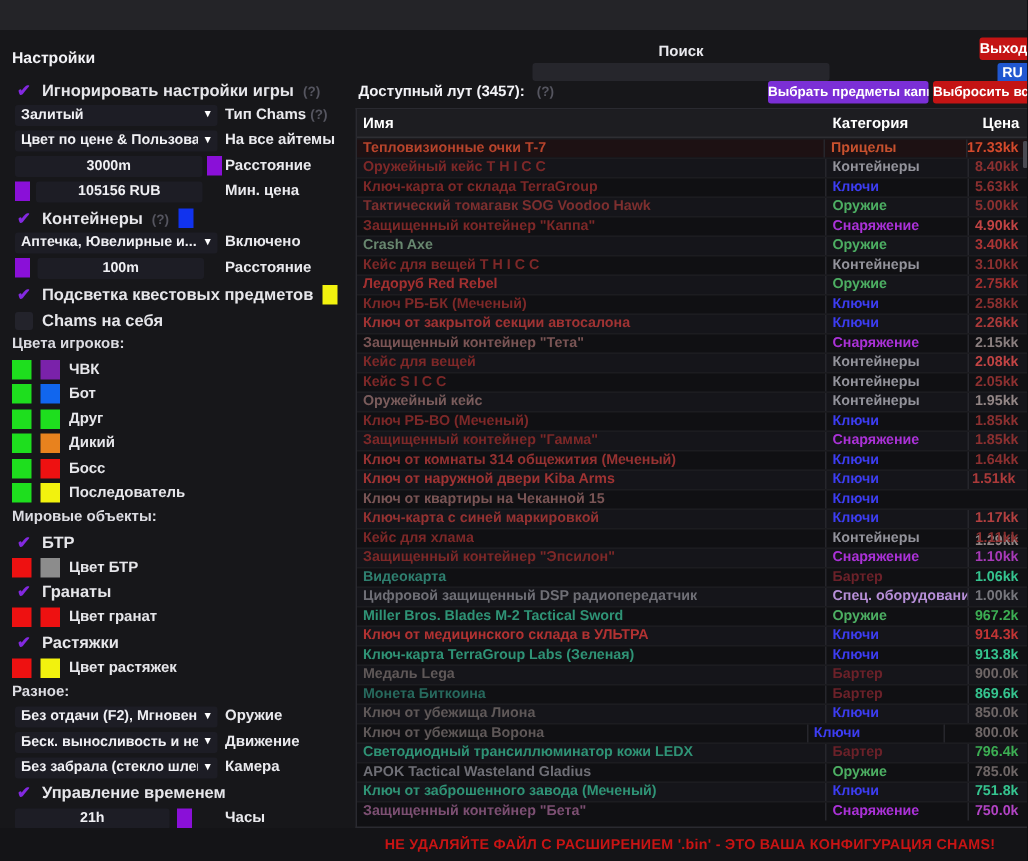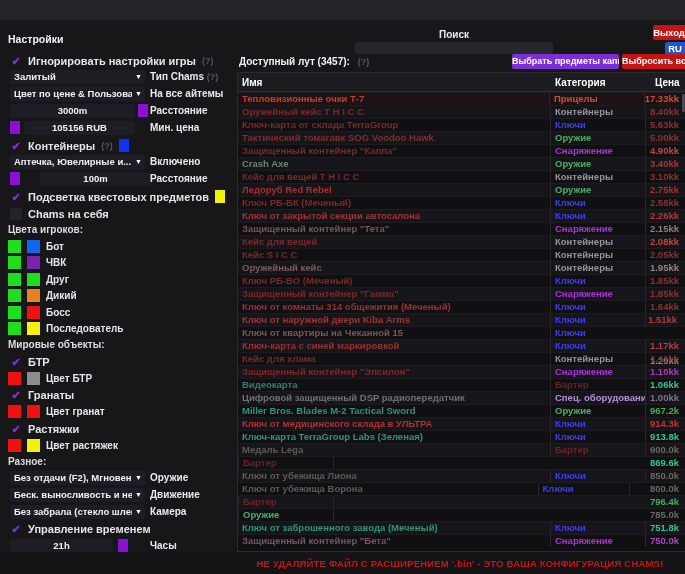--- a/index.html
+++ b/index.html
@@ -103,42 +103,42 @@
           <span class="f-lbl">Контейнеры</span>
           <span class="help">(?)</span>
           <span class="swatch" style="background: rgb(17, 51, 238);"></span>
         </div>
         <div class="s-row">
           <div class="ctl dd"><span class="dd-text">Аптечка, Ювелирные и...</span><span class="arrow">▼</span></div>
           <span class="r-lbl">Включено</span>
         </div>
         <div class="s-row">
           <span class="swatch abs-b" style="background: rgb(138, 16, 216);"></span>
-          <div class="ctl inp" style="left: 32px; width: 111px;">100m</div>
+          <div class="ctl inp" style="left: 17px; width: 111px;">100m</div>
           <span class="r-lbl">Расстояние</span>
         </div>
         <div class="s-row flexr">
           <span class="chk">✔</span>
           <span class="f-lbl">Подсветка квестовых предметов</span>
           <span class="swatch" style="background: rgb(242, 242, 14);"></span>
         </div>
         <div class="s-row flexr">
           <span class="chk off"></span>
           <span class="f-lbl">Chams на себя</span>
         </div>
         <div class="s-section">Цвета игроков:</div>
         <div class="s-row dualr">
           <span class="sw-big" style="background: rgb(30, 222, 30);"></span>
+          <span class="sw-big" style="background: rgb(122, 34, 170);"></span>
+          <span class="dual-lbl">ЧВК</span>
+        </div>
+        <div class="s-row dualr">
+          <span class="sw-big" style="background: rgb(30, 222, 30);"></span>
           <span class="sw-big" style="background: rgb(17, 102, 238);"></span>
           <span class="dual-lbl">Бот</span>
-        </div>
-        <div class="s-row dualr">
-          <span class="sw-big" style="background: rgb(30, 222, 30);"></span>
-          <span class="sw-big" style="background: rgb(122, 34, 170);"></span>
-          <span class="dual-lbl">ЧВК</span>
         </div>
         <div class="s-row dualr">
           <span class="sw-big" style="background: rgb(30, 222, 30);"></span>
           <span class="sw-big" style="background: rgb(30, 222, 30);"></span>
           <span class="dual-lbl">Друг</span>
         </div>
         <div class="s-row dualr">
           <span class="sw-big" style="background: rgb(30, 222, 30);"></span>
           <span class="sw-big" style="background: rgb(232, 130, 30);"></span>
           <span class="dual-lbl">Дикий</span>
@@ -353,38 +353,41 @@
           <div class="c-name" style="color: rgb(47, 147, 118);">Ключ-карта TerraGroup Labs (Зеленая)</div>
           <div class="c-cat" style="color: rgb(61, 61, 242);">Ключи</div>
           <div class="c-price" style="color: rgb(53, 196, 143);">913.8k</div>
         </div>
         <div class="lt-row">
           <div class="c-name" style="color: rgb(95, 88, 88);">Медаль Lega</div>
           <div class="c-cat" style="color: rgb(107, 33, 41);">Бартер</div>
           <div class="c-price" style="color: rgb(110, 102, 102);">900.0k</div>
         </div>
         <div class="lt-row">
+          <div class="c-name" style="color: rgb(39, 105, 93);">Монета Биткоина</div>
           <div class="c-cat" style="color: rgb(107, 33, 41);">Бартер</div>
           <div class="c-price" style="color: rgb(53, 196, 143);">869.6k</div>
         </div>
         <div class="lt-row">
           <div class="c-name" style="color: rgb(95, 88, 88);">Ключ от убежища Лиона</div>
           <div class="c-cat" style="color: rgb(61, 61, 242);">Ключи</div>
           <div class="c-price" style="color: rgb(110, 102, 102);">850.0k</div>
         </div>
         <div class="lt-row">
           <div class="c-name" style="color: rgb(95, 88, 88);">Ключ от убежища Ворона</div>
           <div class="c-cat" style="color: rgb(61, 61, 242);">Ключи</div>
           <div class="c-price" style="color: rgb(110, 102, 102); padding-left: 20px;">800.0k</div>
         </div>
         <div class="lt-row">
+          <div class="c-name" style="color: rgb(47, 147, 118);">Светодиодный трансиллюминатор кожи LEDX</div>
           <div class="c-cat" style="color: rgb(107, 33, 41);">Бартер</div>
           <div class="c-price" style="color: rgb(60, 174, 83);">796.4k</div>
         </div>
         <div class="lt-row">
+          <div class="c-name" style="color: rgb(111, 111, 118);">APOK Tactical Wasteland Gladius</div>
           <div class="c-cat" style="color: rgb(77, 175, 99);">Оружие</div>
           <div class="c-price" style="color: rgb(110, 102, 102);">785.0k</div>
         </div>
         <div class="lt-row">
           <div class="c-name" style="color: rgb(47, 147, 118);">Ключ от заброшенного завода (Меченый)</div>
           <div class="c-cat" style="color: rgb(61, 61, 242);">Ключи</div>
           <div class="c-price" style="color: rgb(53, 196, 143);">751.8k</div>
         </div>
         <div class="lt-row">
           <div class="c-name" style="color: rgb(124, 79, 114);">Защищенный контейнер "Бета"</div>

